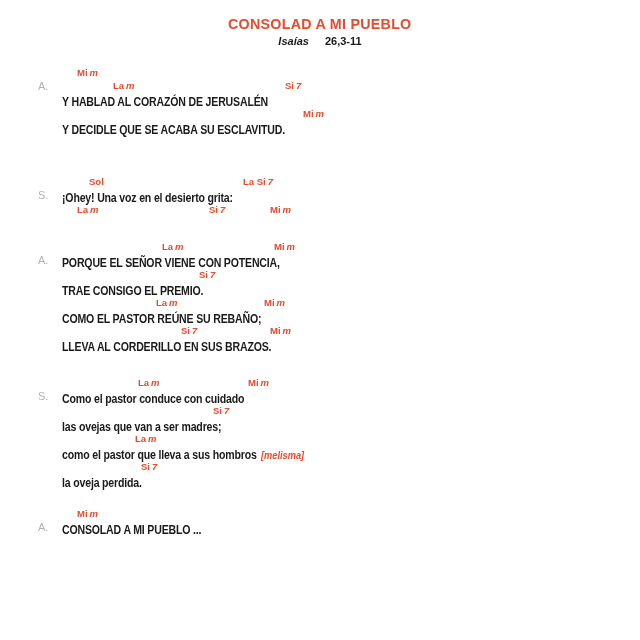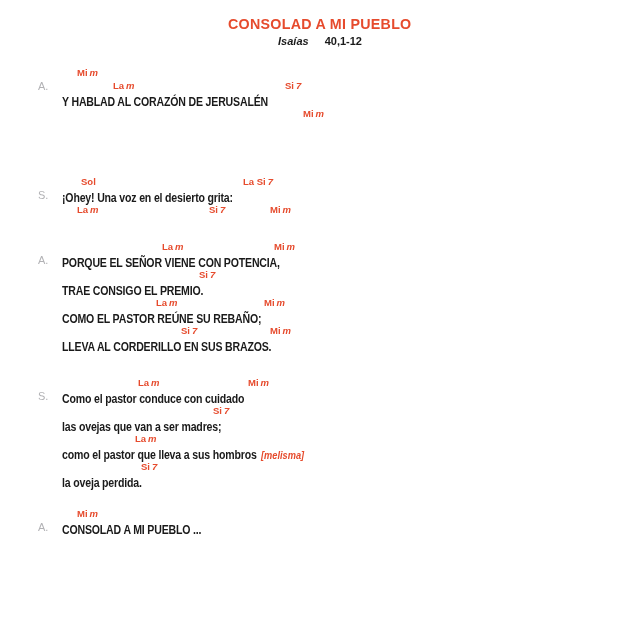--- a/index.html
+++ b/index.html
@@ -91,48 +91,49 @@
   }
 </style>
 </head>
 <body>
 
 <div class="page">
   <div class="title-wrap">
     <span class="title-text">CONSOLAD A MI PUEBLO</span>
   </div>
   <div class="subtitle-wrap">
-    <span class="ref-book">Isaías</span><span class="ref-verses">40,1-12</span>
+    <span class="ref-book">Isaías</span><span class="ref-verses">26,3-11</span>
   </div>
   <div class="song-body">
       <section class="stanza" style="top: 66px;">
         <span class="stanza-label">A.</span>
         <div class="line">
           <div class="chord-row">
             <span class="chord" style="left: 0px;"><span class="chord-root">Mi</span><span class="chord-suffix">m</span></span>
           </div>
         </div>
         <div class="line">
           <div class="chord-row">
             <span class="chord" style="left: 36px;"><span class="chord-root">La</span><span class="chord-suffix">m</span></span>
             <span class="chord" style="left: 208px;"><span class="chord-root">Si</span><span class="chord-suffix">7</span></span>
           </div>
           <div class="lyric-row"><span class="lyric-scale"><span class="lyric-text">Y HABLAD AL CORAZÓN DE JERUSALÉN</span></span></div>
         </div>
         <div class="line">
           <div class="chord-row">
             <span class="chord" style="left: 226px;"><span class="chord-root">Mi</span><span class="chord-suffix">m</span></span>
           </div>
+          <div class="lyric-row"><span class="lyric-scale"><span class="lyric-text">Y DECIDLE QUE SE ACABA SU ESCLAVITUD.</span></span></div>
         </div>
       </section>
       <section class="stanza" style="top: 175px;">
         <span class="stanza-label">S.</span>
         <div class="line">
           <div class="chord-row">
-            <span class="chord" style="left: 4px;"><span class="chord-root">Sol</span><span class="chord-suffix"></span></span>
+            <span class="chord" style="left: 12px;"><span class="chord-root">Sol</span><span class="chord-suffix"></span></span>
             <span class="chord" style="left: 166px;"><span class="chord-root">La Si</span><span class="chord-suffix">7</span></span>
           </div>
           <div class="lyric-row"><span class="lyric-scale"><span class="lyric-text">¡Ohey! Una voz en el desierto grita:</span></span></div>
         </div>
         <div class="line">
           <div class="chord-row">
             <span class="chord" style="left: 0px;"><span class="chord-root">La</span><span class="chord-suffix">m</span></span>
             <span class="chord" style="left: 132px;"><span class="chord-root">Si</span><span class="chord-suffix">7</span></span>
             <span class="chord" style="left: 193px;"><span class="chord-root">Mi</span><span class="chord-suffix">m</span></span>
           </div>

